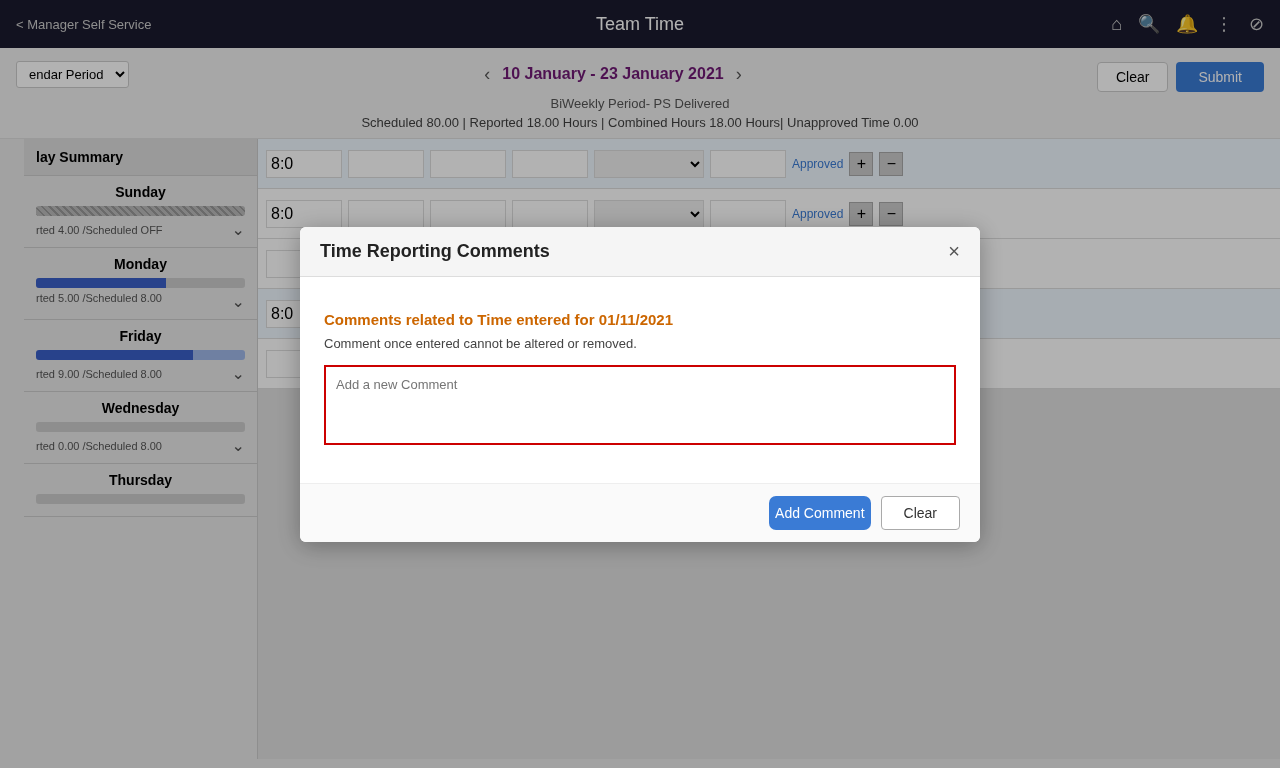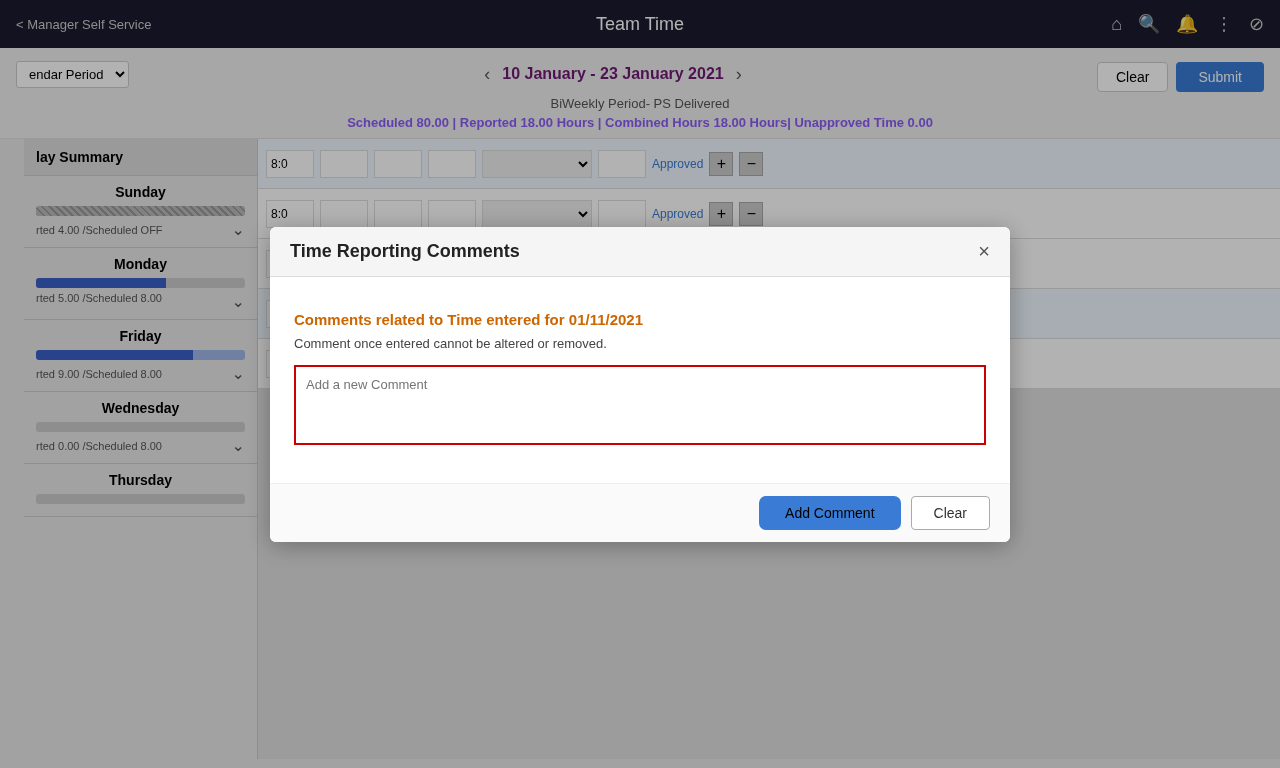--- a/index.html
+++ b/index.html
@@ -93,22 +93,21 @@
       color: #555;
       font-size: 13px;
       margin-bottom: 4px;
     }
     .period-stats {
       display: flex;
       align-items: center;
       justify-content: center;
       gap: 0;
       font-size: 13px;
-      color: #8b5cf6;
-      font-weight: bold;
+      color: #404040;
     }
     .header-buttons {
       display: flex;
       gap: 8px;
       justify-content: flex-end;
       margin-top: 6px;
     }
     .btn-clear-top {
       background: white;
       border: 1px solid #ccc;
@@ -195,22 +194,22 @@
       align-items: center;
       border-bottom: 1px solid #ddd;
       background: white;
       min-height: 50px;
       padding: 4px 8px;
       gap: 6px;
     }
     .grid-input {
       border: 1px solid #ddd;
       padding: 4px;
-      font-size: 12px;
-      width: 48px;
+      font-size: 16px;
+      width: 76px;
       height: 28px;
     }
     .grid-select {
       border: 1px solid #ddd;
       padding: 4px;
       font-size: 12px;
       width: 110px;
       height: 28px;
     }
     .status-approved {
@@ -250,21 +249,21 @@
       top: 0; left: 0; right: 0; bottom: 0;
       background: rgba(0,0,0,0.3);
       z-index: 100;
       display: flex;
       align-items: center;
       justify-content: center;
     }
     .modal {
       background: white;
       border-radius: 6px;
-      width: 740px;
+      width: 680px;
       box-shadow: 0 4px 24px rgba(0,0,0,0.3);
       overflow: hidden;
     }
     .modal-header {
       background: #f5f5f5;
       border-bottom: 1px solid #ddd;
       padding: 14px 20px;
       display: flex;
       align-items: center;
       justify-content: space-between;
@@ -310,23 +309,23 @@
     .modal-footer {
       padding: 12px 20px;
       display: flex;
       justify-content: flex-end;
       gap: 10px;
       border-top: 1px solid #eee;
       background: #fafafa;
     }
     .btn-add-comment {
       background: #3a7bd5;
-      color: #000000;
+      color: #ffffff;
       border: none;
-      padding: 8px 26px;
+      padding: 8px 6px;
       border-radius: 7px;
       cursor: pointer;
       font-size: 14px;
     }
     .btn-clear-modal {
       background: white;
       border: 1px solid #aaa;
       padding: 8px 22px;
       border-radius: 4px;
       cursor: pointer;

